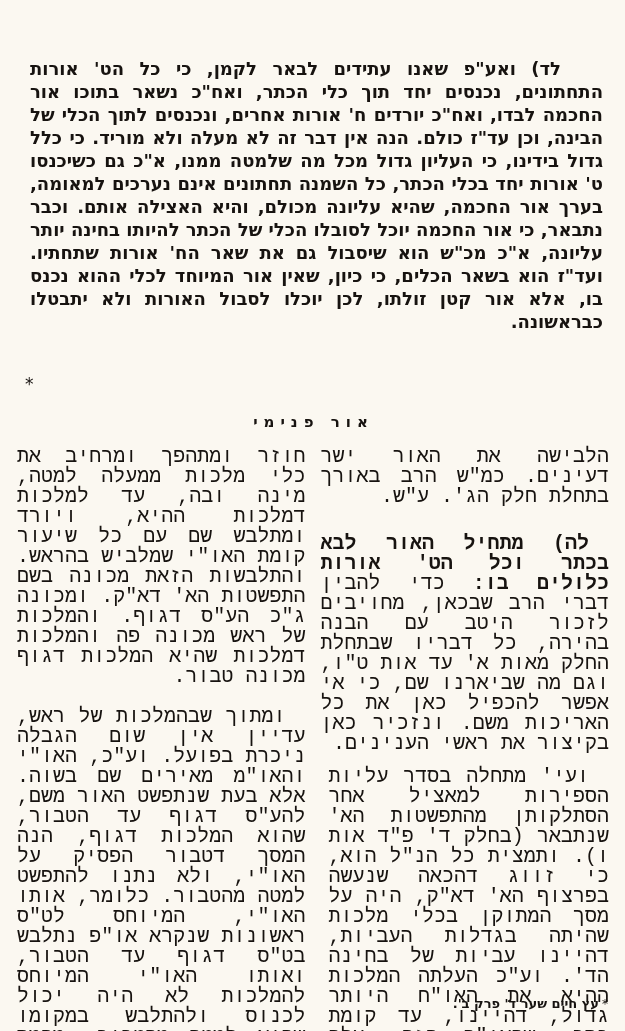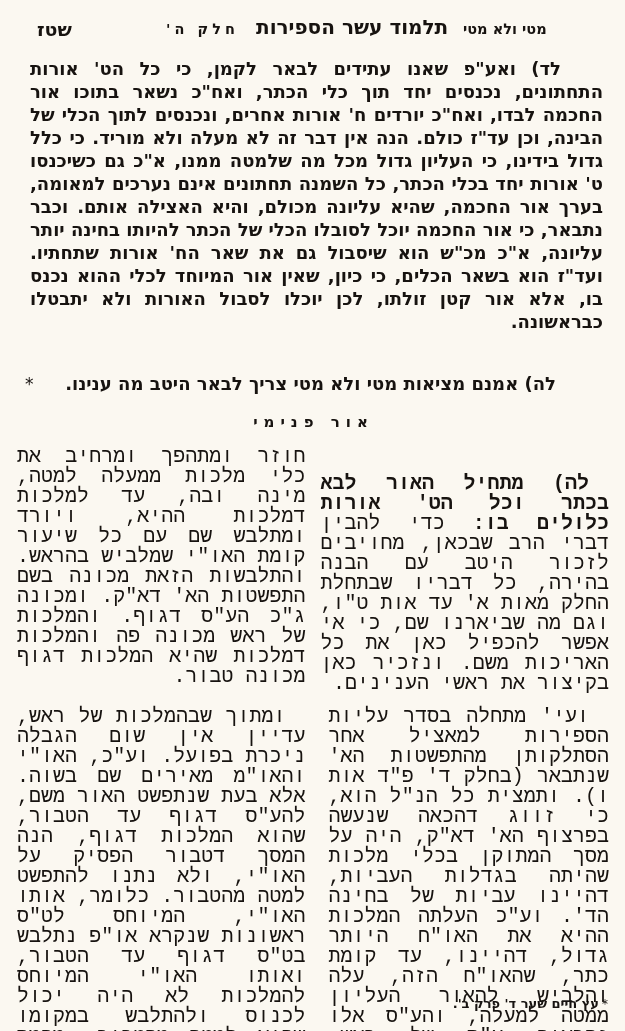--- a/index.html
+++ b/index.html
@@ -62,41 +62,35 @@
     position:absolute;top:996px;right:17px;
     font-size:13px;font-weight:bold;
   }
   .footer .fmark{font-size:12px;font-weight:normal;margin-left:3px;}
 </style>
 </head>
 <body>
 
 <div class="page">
 
-  <div class="hdr">
-    <span class="hdr-pagenum">שטז</span>
-    <span class="hdr-part">חלק ה'</span>
-    <span class="hdr-title">תלמוד עשר הספירות</span>
-    <span class="hdr-section">מטי ולא מטי</span>
-  </div>
 
   <div class="main-block">
     <p class="para-34">לד) ואע"פ שאנו עתידים לבאר לקמן, כי כל הט' אורות התחתונים, נכנסים יחד תוך כלי הכתר, ואח"כ נשאר בתוכו אור החכמה לבדו, ואח"כ יורדים ח' אורות אחרים, ונכנסים לתוך הכלי של הבינה, וכן עד"ז כולם. הנה אין דבר זה לא מעלה ולא מוריד. כי כלל גדול בידינו, כי העליון גדול מכל מה שלמטה ממנו, א"כ גם כשיכנסו ט' אורות יחד בכלי הכתר, כל השמנה תחתונים אינם נערכים למאומה, בערך אור החכמה, שהיא עליונה מכולם, והיא האצילה אותם. וכבר נתבאר, כי אור החכמה יוכל לסובלו הכלי של הכתר להיותו בחינה יותר עליונה, א"כ מכ"ש הוא שיסבול גם את שאר הח' אורות שתחתיו. ועד"ז הוא בשאר הכלים, כי כיון, שאין אור המיוחד לכלי ההוא נכנס בו, אלא אור קטן זולתו, לכן יוכלו לסבול האורות ולא יתבטלו כבראשונה.</p>
   </div>
 
   <p class="para-35">
     <span class="fn-star">*</span>
-    <span>לה) אמנם מציאות מטי ולא מטי צריך לבאר היטב מה ענינו.</span>
   </p>
 
   <div class="ohr-pnimi">אור פנימי</div>
 
   <div class="columns">
 
     <div class="col col-right">
+      <p class="p1">הלבישה את האור ישר דעינים. כמ"ש הרב באורך בתחלת חלק הג'. ע"ש.</p>
       <p class="p2 indent">
         <span class="dh-lead">לה) מתחיל האור לבא בכתר וכל הט' אורות כלולים בו:</span>
         <span>כדי להבין דברי הרב שבכאן, מחויבים לזכור היטב עם הבנה בהירה, כל דבריו שבתחלת החלק מאות א' עד אות ט"ו, וגם מה שביארנו שם, כי אי אפשר להכפיל כאן את כל האריכות משם. ונזכיר כאן בקיצור את ראשי הענינים.</span>
       </p>
       <p class="p3 indent">ועי' מתחלה בסדר עליות הספירות למאציל אחר הסתלקותן מהתפשטות הא' שנתבאר (בחלק ד' פ"ד אות ו). ותמצית כל הנ"ל הוא, כי זווג דהכאה שנעשה בפרצוף הא' דא"ק, היה על מסך המתוקן בכלי מלכות שהיתה בגדלות העביות, דהיינו עביות של בחינה הד'. וע"כ העלתה המלכות ההיא את האו"ח היותר גדול, דהיינו, עד קומת כתר, שהאו"ח הזה, עלה והלביש להאור העליון ממטה למעלה, והע"ס אלו נקראים ע"ס של ראש. ומקומם של המלכות והאו"ח הוא, שכשם שמלביש ממטה למעלה, הנה באותו השיעור</p>
     </div>
 
     <div class="col col-left">
       <p class="p1">חוזר ומתהפך ומרחיב את כלי מלכות ממעלה למטה, מינה ובה, עד למלכות דמלכות ההיא, ויורד ומתלבש שם עם כל שיעור קומת האו"י שמלביש בהראש. והתלבשות הזאת מכונה בשם התפשטות הא' דא"ק. ומכונה ג"כ הע"ס דגוף. והמלכות של ראש מכונה פה והמלכות דמלכות שהיא המלכות דגוף מכונה טבור.</p>
       <p class="p2 indent">ומתוך שבהמלכות של ראש, עדיין אין שום הגבלה ניכרת בפועל. וע"כ, האו"י והאו"מ מאירים שם בשוה. אלא בעת שנתפשט האור משם, להע"ס דגוף עד הטבור, שהוא המלכות דגוף, הנה המסך דטבור הפסיק על האו"י, ולא נתנו להתפשט למטה מהטבור. כלומר, אותו האו"י, המיוחס לט"ס ראשונות שנקרא או"פ נתלבש בט"ס דגוף עד הטבור, ואותו האו"י המיוחס להמלכות לא היה יכול לכנוס ולהתלבש במקומו שהוא למטה מהטבור, מחמת המסך אשר שם, והוא נשאר מבחוץ להפרצוף בסוד אור מקיף.</p>

